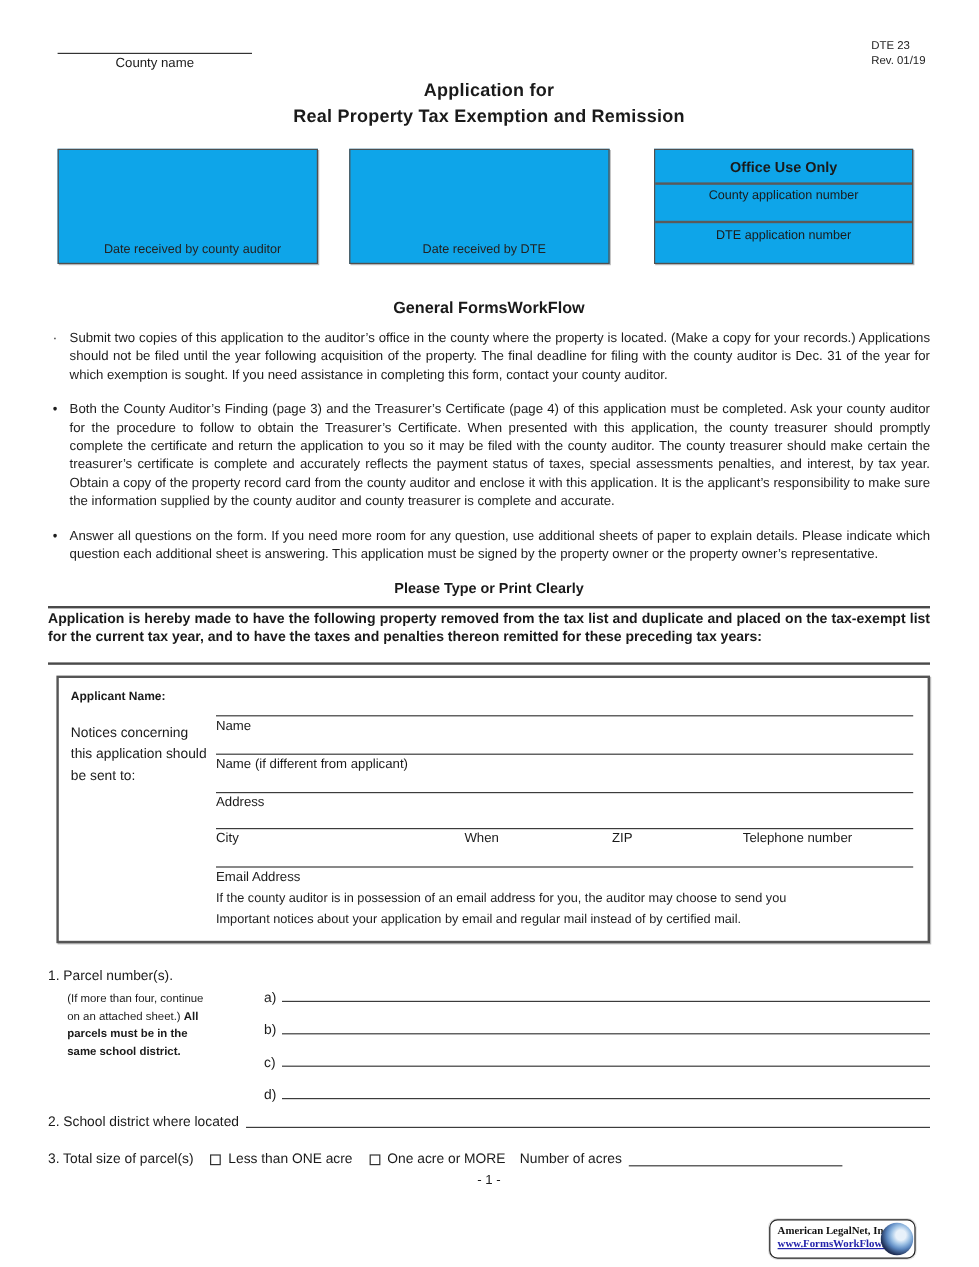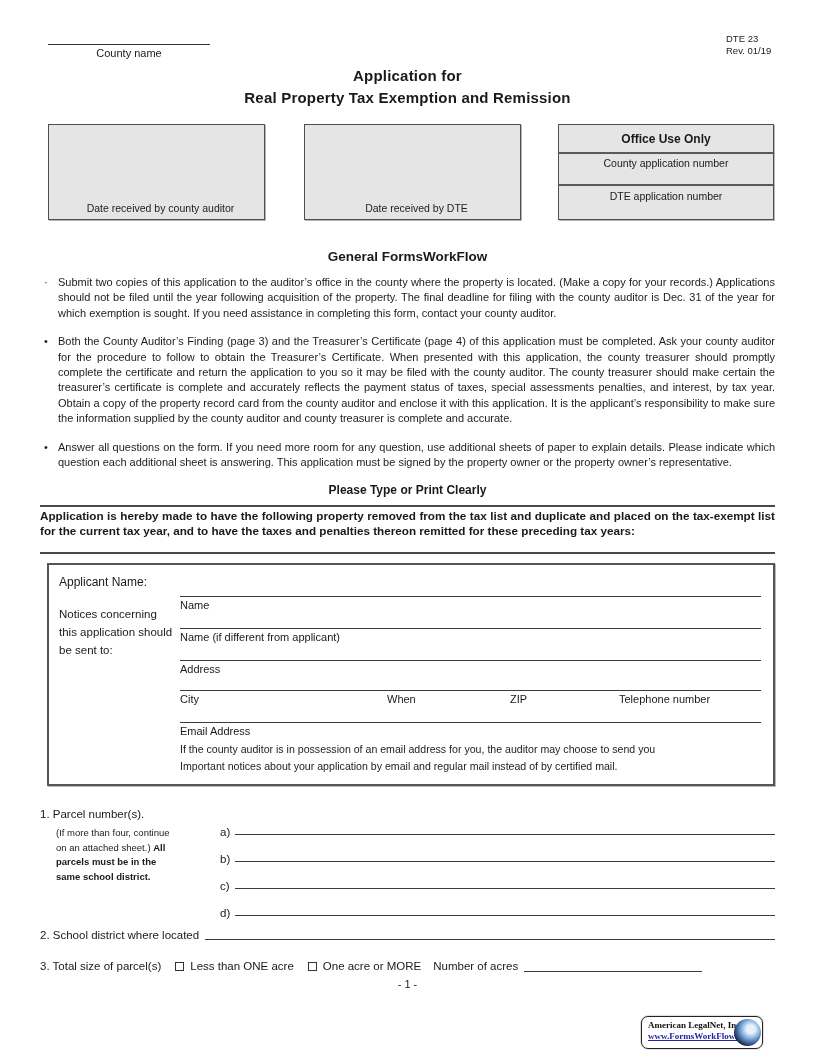--- a/index.html
+++ b/index.html
@@ -18,23 +18,23 @@
 
   
   .hdr { position:relative; height:124px; }
   .county-block { position:absolute; left:8px; top:44px; width:162px; border-top:1.5px solid #333; text-align:center; padding-top:2px; font-size:11px; }
   .form-code { position:absolute; left:686px; top:33px; font-size:9.5px; line-height:11.5px; color:#222; }
   .title1 { position:absolute; left:0; right:0; top:67px; text-align:center; font-size:15px; font-weight:bold; letter-spacing:.2px; }
   .title2 { position:absolute; left:0; right:0; top:89px; text-align:center; font-size:15px; font-weight:bold; letter-spacing:.2px; }
 
   
   .boxes { display:flex; height:96px; }
-  .rbox { border:1.5px solid #4f4f4f; box-shadow:1px 1px 0 rgba(120,120,120,.55); background:#e5e5e5; position:relative; }
+  .rbox { border:1.5px solid #4f4f4f; box-shadow:1px 1px 0 rgba(120,120,120,.55); background:#0ea5e9; position:relative; }
   .rbox.b1 { width:217px; margin-left:8px; }
-  .rbox.b2 { width:217px; margin-left:39px; }
+  .rbox.b2 { width:217px; margin-left:26px; }
   .rbox.b3 { width:216px; margin-left:37px; display:flex; flex-direction:column; }
   .rbox .bottom-label { position:absolute; left:8px; right:0; bottom:5px; text-align:center; font-size:10.5px; color:#222; }
   .ou-head { height:29px; border-bottom:2px solid #5a5a5a; display:flex; align-items:center; justify-content:center; font-weight:bold; font-size:12px; }
   .ou-row1 { height:32px; border-bottom:2px solid #5a5a5a; text-align:center; font-size:10.5px; padding-top:3px; }
   .ou-row2 { flex:1; text-align:center; font-size:10.5px; padding-top:4px; }
 
   
   .gi-title { margin-top:29px; text-align:center; font-size:13.5px; font-weight:bold; }
   .bullets { margin-top:11px; }
   .bullet { position:relative; margin:0 0 13px 4px; padding-left:14px; text-align:justify; font-size:11px; line-height:15.4px; color:#1c1c1c; }
@@ -42,21 +42,21 @@
 
   .type-print { margin-top:2px; text-align:center; font-size:12px; font-weight:bold; }
 
   
   .decl { margin-top:8px; border-top:2.5px solid #4a4a4a; padding-top:2px; font-weight:bold; font-size:11.7px; line-height:14.8px; text-align:justify; }
   .blank-years-line { margin-top:13px; border-bottom:2px solid #4a4a4a; height:0; }
 
   
   .appbox { margin-top:9px; margin-left:7px; border:2px solid #555; box-shadow:1px 1px 0 rgba(120,120,120,.5); height:223px; display:flex; padding:10px 12px 10px 10px; }
   .app-left { width:121px; flex:none; }
-  .app-left .an { font-weight:normal; font-size:12px; }
+  .app-left .an { font-weight:bold; font-size:10px; }
   .app-left .notices { margin-top:16px; font-size:11.5px; line-height:18px; width:118px; }
   .app-right { flex:1; display:flex; flex-direction:column; }
   .writein { border-bottom:1.5px solid #3c3c3c; }
   .flabel { font-size:11px; padding-top:2px; line-height:13px; }
   .w1 { height:26px; } .w2 { height:19px; } .w3 { height:20px; } .w4 { height:17px; } .w5 { height:20px; }
   .cityrow { display:flex; }
   .cityrow .c1 { width:207px; } .cityrow .c2 { width:123px; } .cityrow .c3 { width:109px; } .cityrow .c4 { flex:1; }
   .email-note { font-size:10.6px; line-height:16.5px; padding-top:3px; color:#1c1c1c; }
 
   

